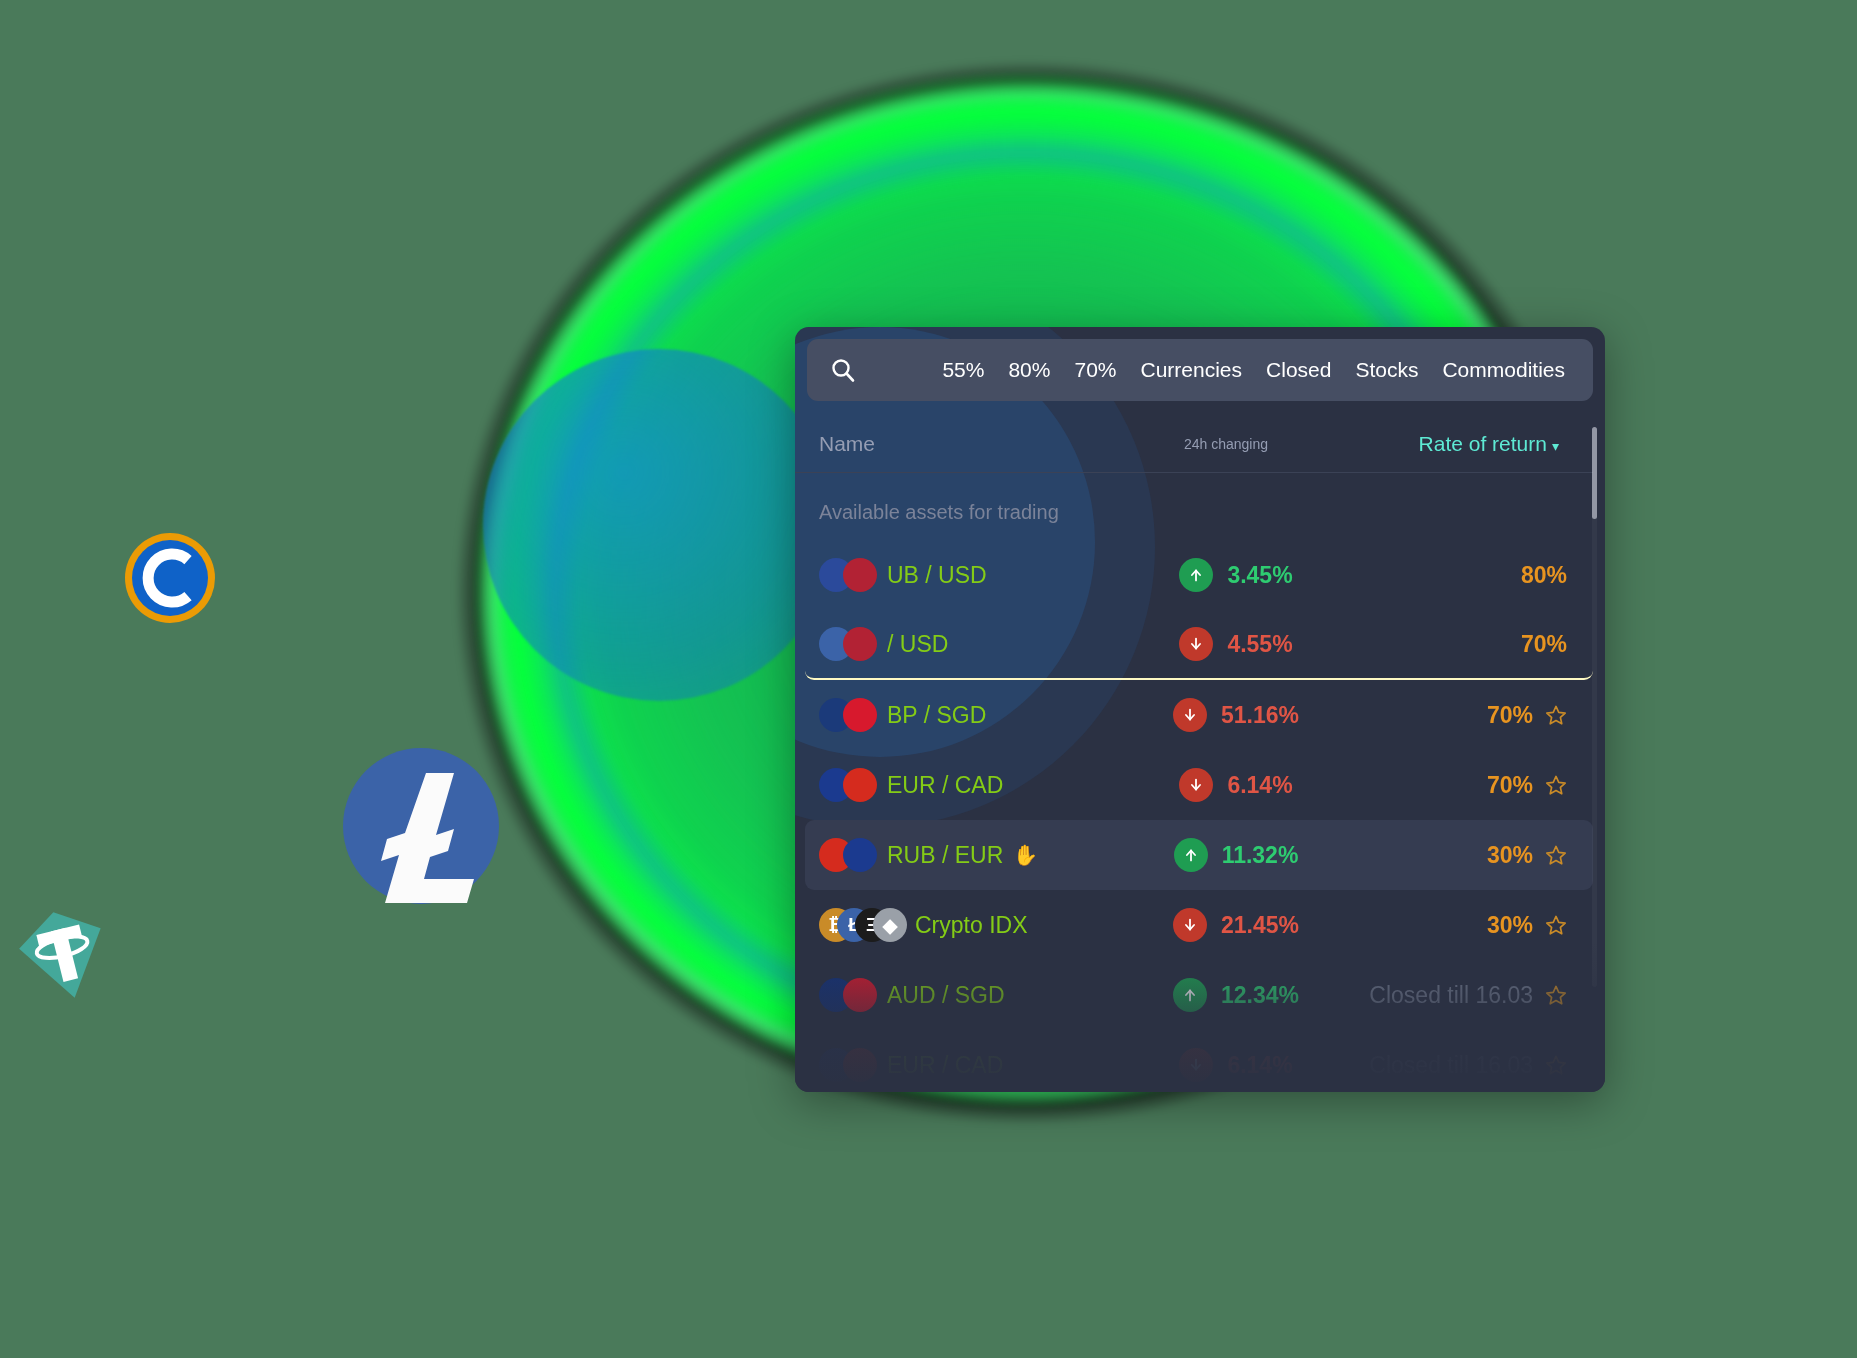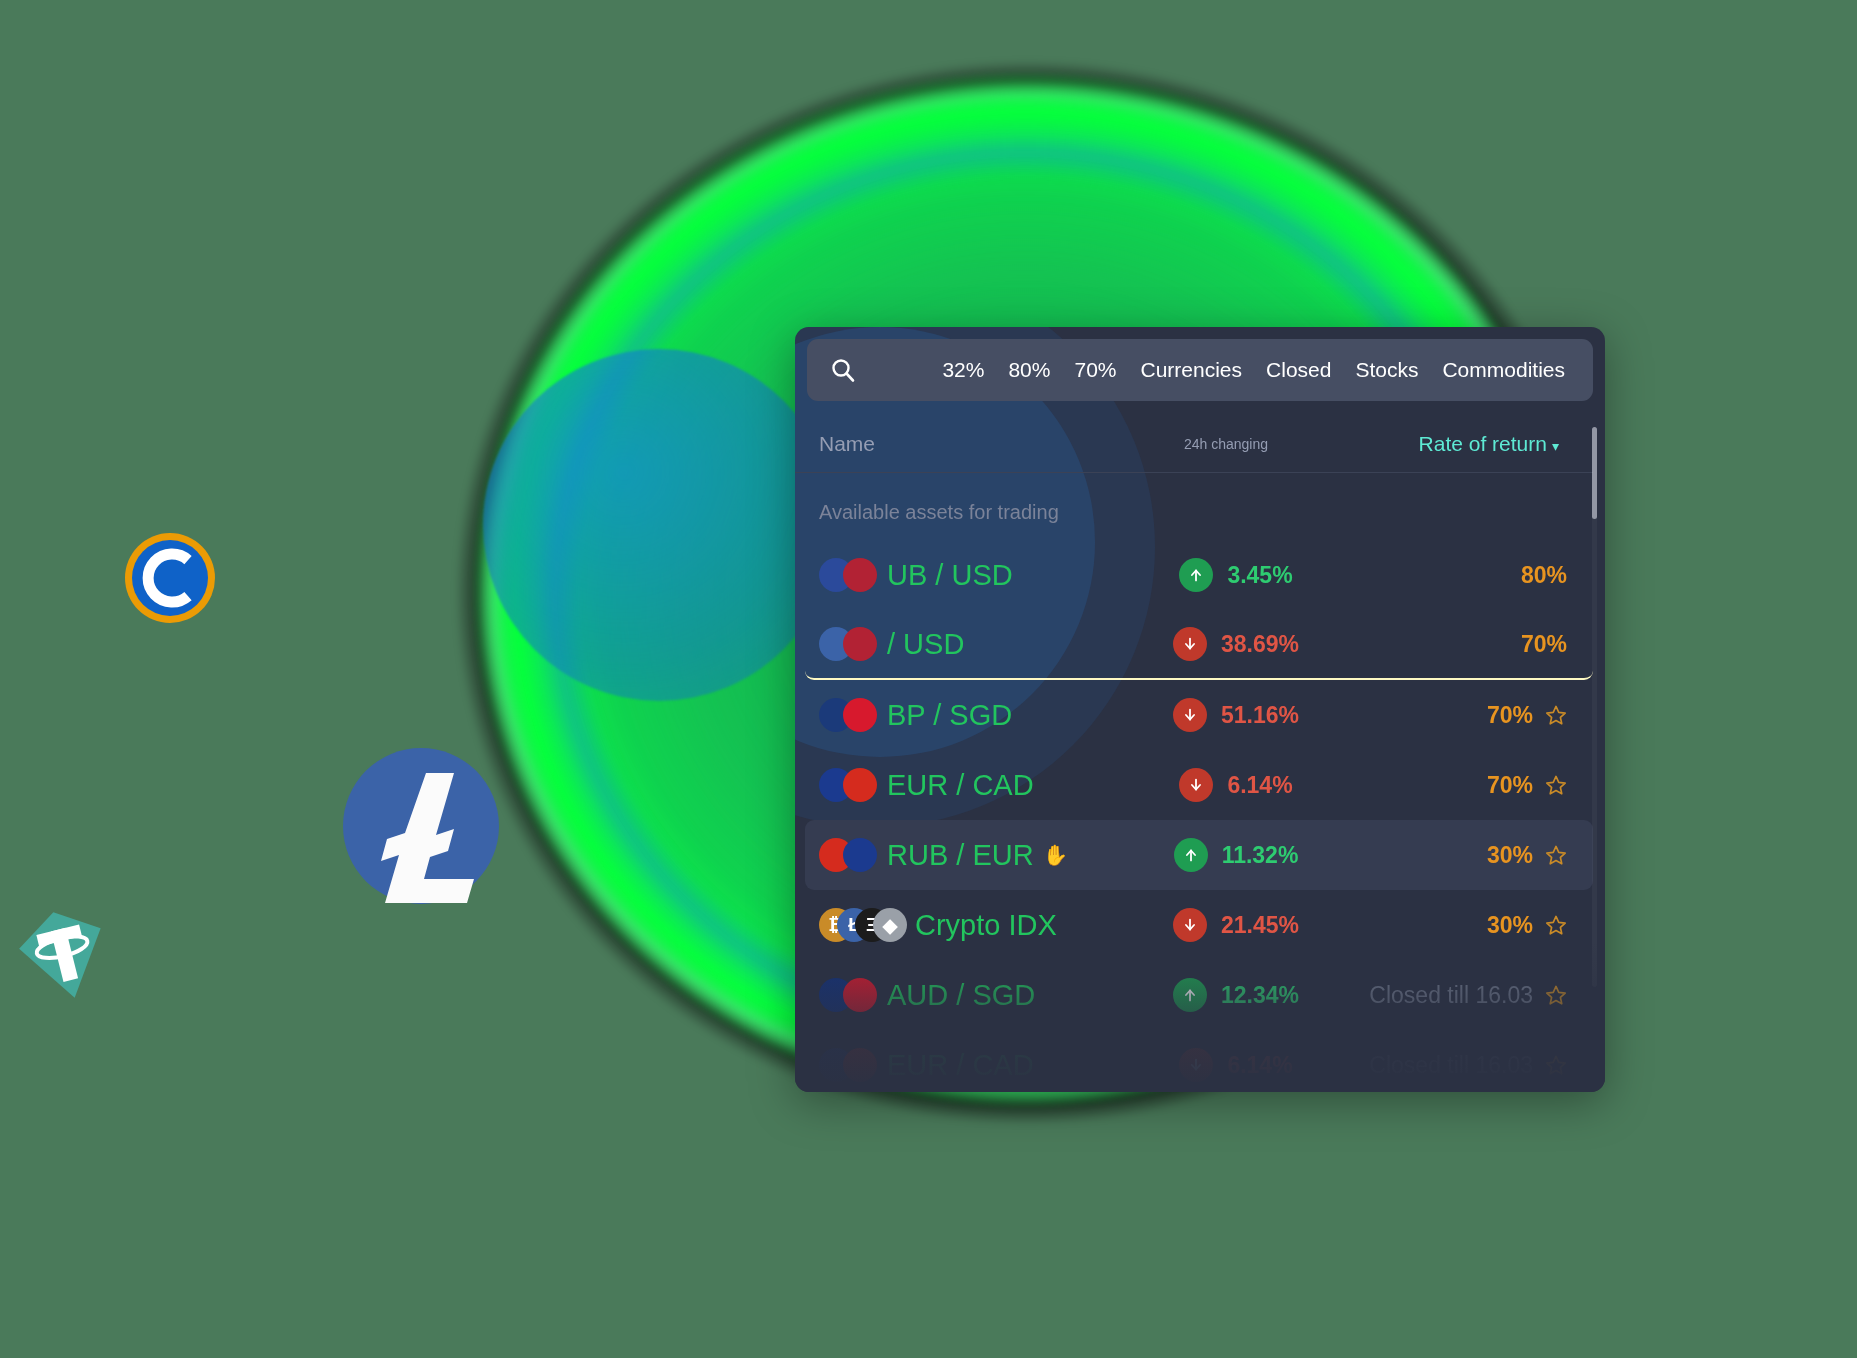--- a/index.html
+++ b/index.html
@@ -164,21 +164,21 @@
   .cryptocoin {
     position:absolute; top:0; width: 34px; height: 34px; border-radius: 50%;
     display:flex; align-items:center; justify-content:center;
     font-size: 19px; font-weight: bold; color:#fff;
   }
   .cryptocoin:nth-child(1){ left:0; z-index:1; }
   .cryptocoin:nth-child(2){ left:18px; z-index:2; }
   .cryptocoin:nth-child(3){ left:36px; z-index:3; }
   .cryptocoin:nth-child(4){ left:54px; z-index:4; }
 
-  .pair { color: #22c55e; font-size: 29px; white-space: nowrap; }
+  .pair { color: #84cc16; font-size: 23px; white-space: nowrap; }
   .cursor-glyph { margin-left: 10px; font-size: 20px; color:#e6eaf2; }
 
   .cell-chg { width: 250px; display: flex; align-items: center; justify-content:center; }
   .arrowbadge {
     width: 34px; height: 34px; border-radius: 50%;
     display:flex; align-items:center; justify-content:center;
     flex: none; margin-right: 14px;
   }
   .arrowbadge.up { background: #1f9d52; }
   .arrowbadge.down { background: #c0392b; }
@@ -261,21 +261,21 @@
 
     <div class="searchbar">
       <span class="search-icon">
         <svg viewBox="0 0 26 26" width="26" height="26">
           <circle cx="11" cy="11" r="7.5" stroke="#fff" stroke-width="2.4" fill="none"></circle>
           <line x1="16.5" y1="16.5" x2="23" y2="23.5" stroke="#fff" stroke-width="2.6" stroke-linecap="round"></line>
         </svg>
       </span>
 
       <div class="filters">
-        <span class="filter-chip">32%</span>
+        <span class="filter-chip">55%</span>
         <span class="filter-chip">80%</span>
         <span class="filter-chip">70%</span>
         <span class="filter-chip">Currencies</span>
         <span class="filter-chip">Closed</span>
         <span class="filter-chip">Stocks</span>
         <span class="filter-chip">Commodities</span>
       </div>
     </div>
 
     <div class="colhead">
@@ -318,21 +318,21 @@
             </div>
             <span class="pair">/ USD</span>
           </div>
           <div class="cell-chg">
             <div class="arrowbadge down">
               <svg viewBox="0 0 20 20" width="18" height="18">
                 <line x1="10" y1="4" x2="10" y2="15" stroke="#fff" stroke-width="2" stroke-linecap="round"></line>
                 <polyline points="5.5,10 10,15 14.5,10" fill="none" stroke="#fff" stroke-width="2" stroke-linecap="round" stroke-linejoin="round"></polyline>
               </svg>
             </div>
-            <span class="chgval down">38.69%</span>
+            <span class="chgval down">4.55%</span>
           </div>
           <div class="cell-ror">
             <span class="rorval">70%</span>
           </div>
         </div>
         <div class="row">
           <div class="cell-name">
             <div class="flags">
               <div class="flag" style="background: rgb(27, 58, 122);"></div>
               <div class="flag" style="background: rgb(215, 25, 45);"></div>

